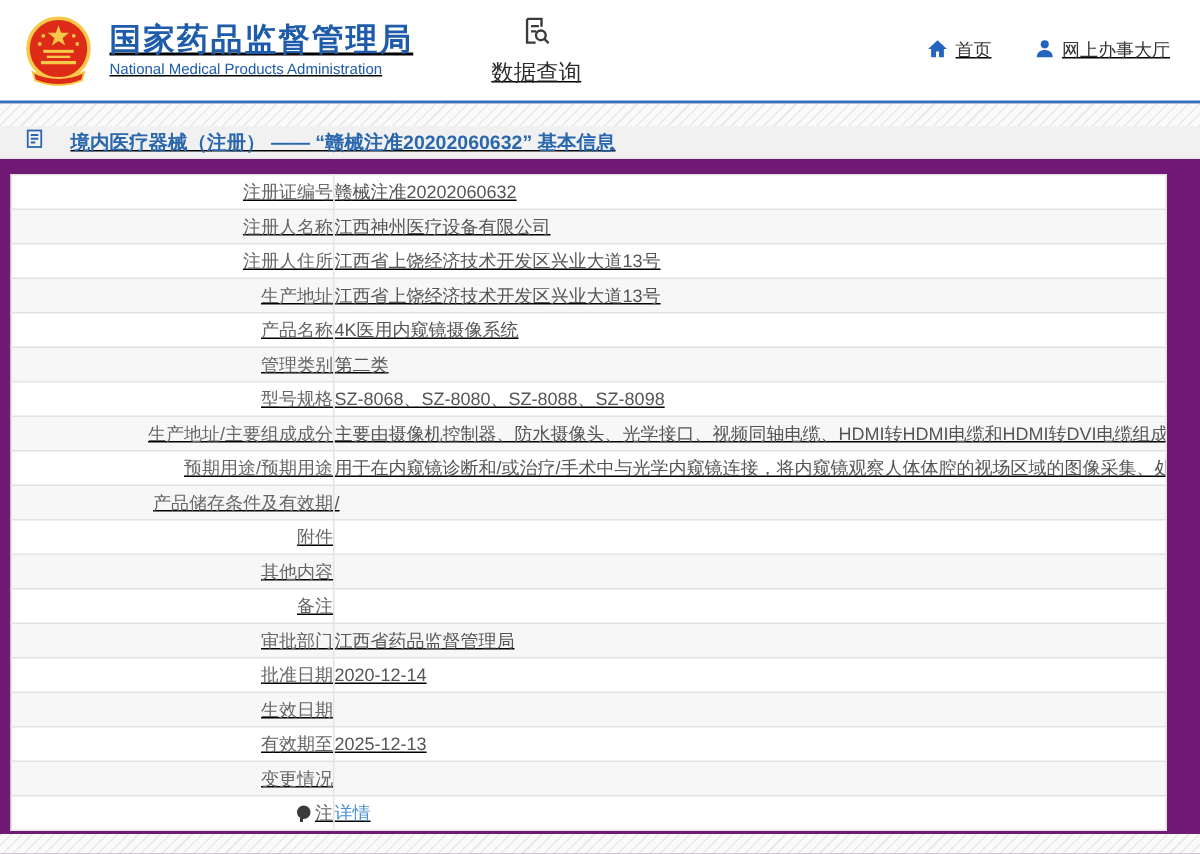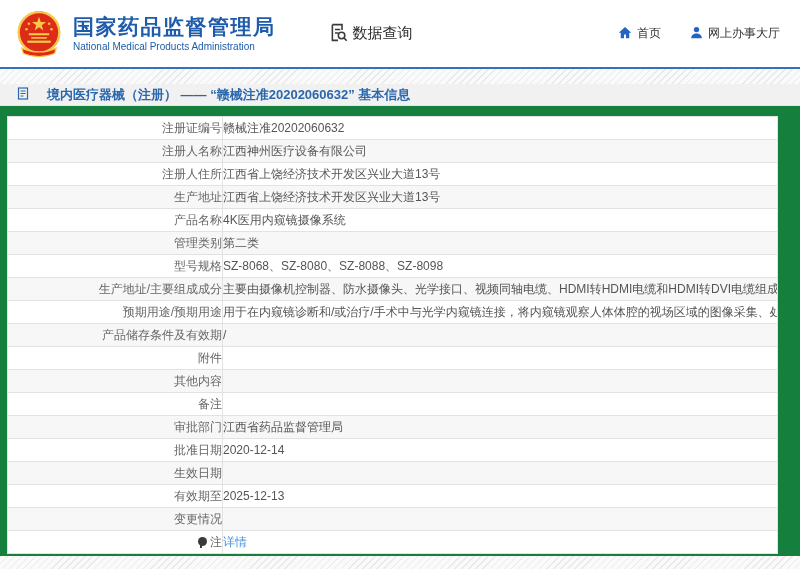--- a/index.html
+++ b/index.html
@@ -4,36 +4,36 @@
 <style>
   * { box-sizing: border-box; }
   body {
     margin: 0;
     width: 800px;
     height: 569px;
     overflow: hidden;
     background: #ffffff;
     font-family: "Liberation Sans", "DejaVu Sans", sans-serif;
   }
-  .page { width: 800px; height: 569px; position: relative; background:#15803d; }
+  .page { width: 800px; height: 569px; position: relative; background:#701a75;text-decoration:underline; }
 
   
   .header {
     height: 69px;
     background: #fff;
     display: flex;
     align-items: center;
     padding-left: 14px;
     border-bottom: 2px solid #3273bd;
   }
   .emblem { width: 50px; height: 52px; flex: 0 0 auto; margin-right: 9px; }
   .org { display: flex; flex-direction: column; justify-content: center; }
   .org-zh { font-size: 21px; font-weight: bold; color: #1e5cab; letter-spacing: 1.5px; line-height: 1.1; }
   .org-en { font-size: 10px; color: #1e5cab; margin-top: 3px; }
-  .dq { display: flex; align-items: center; gap: 4px; margin-left: 52px; font-size: 15px; color: #2b2b2b; cursor: pointer; }
+  .dq { display: flex; align-items: center; gap: 4px; margin-left: 52px; font-size: 15px; color: #2b2b2b; cursor: pointer; flex-direction: column; }
   .nav { margin-left: auto; display: flex; gap: 28px; padding-right: 20px; }
   .nav-item { display: flex; flex-direction: row; align-items: center; gap: 4px; font-size: 12px; color: #333; cursor: pointer; justify-content: flex-end; }
 
   
   .hatch { background: repeating-linear-gradient(135deg, #e9e9e9 0 1px, #fafafa 1px 5px); }
   .strip-top { height: 15px; }
   .bottom-strip { position: absolute; left: 0; right: 0; bottom: 0; height: 13px; }
 
   
   .title-band {

